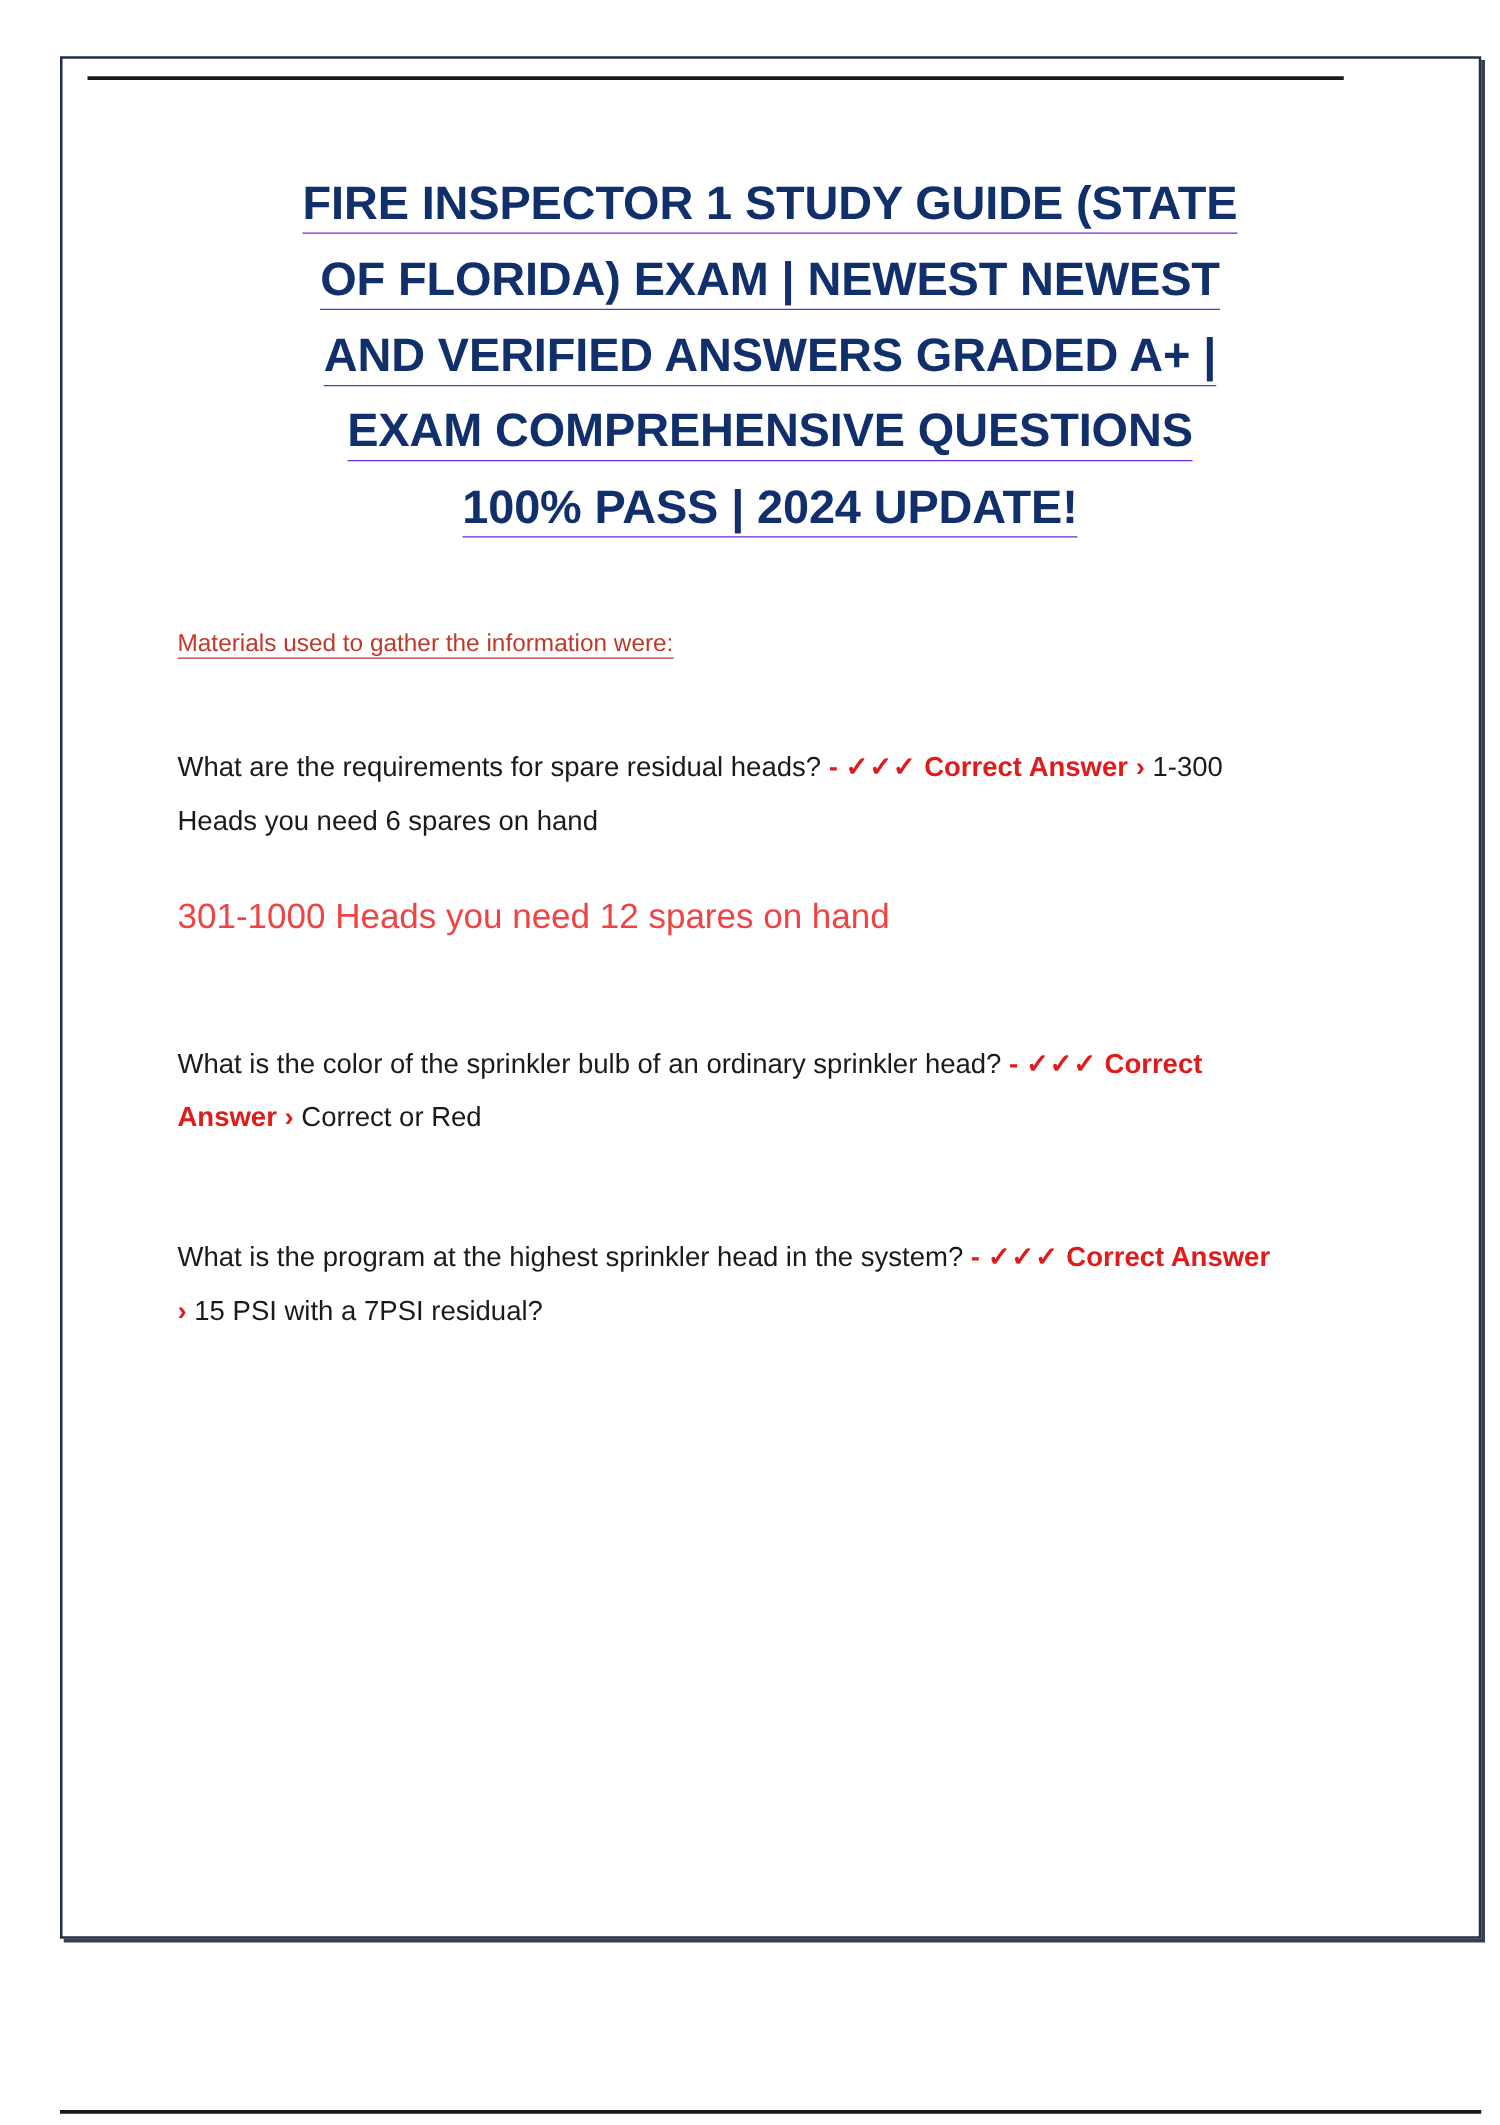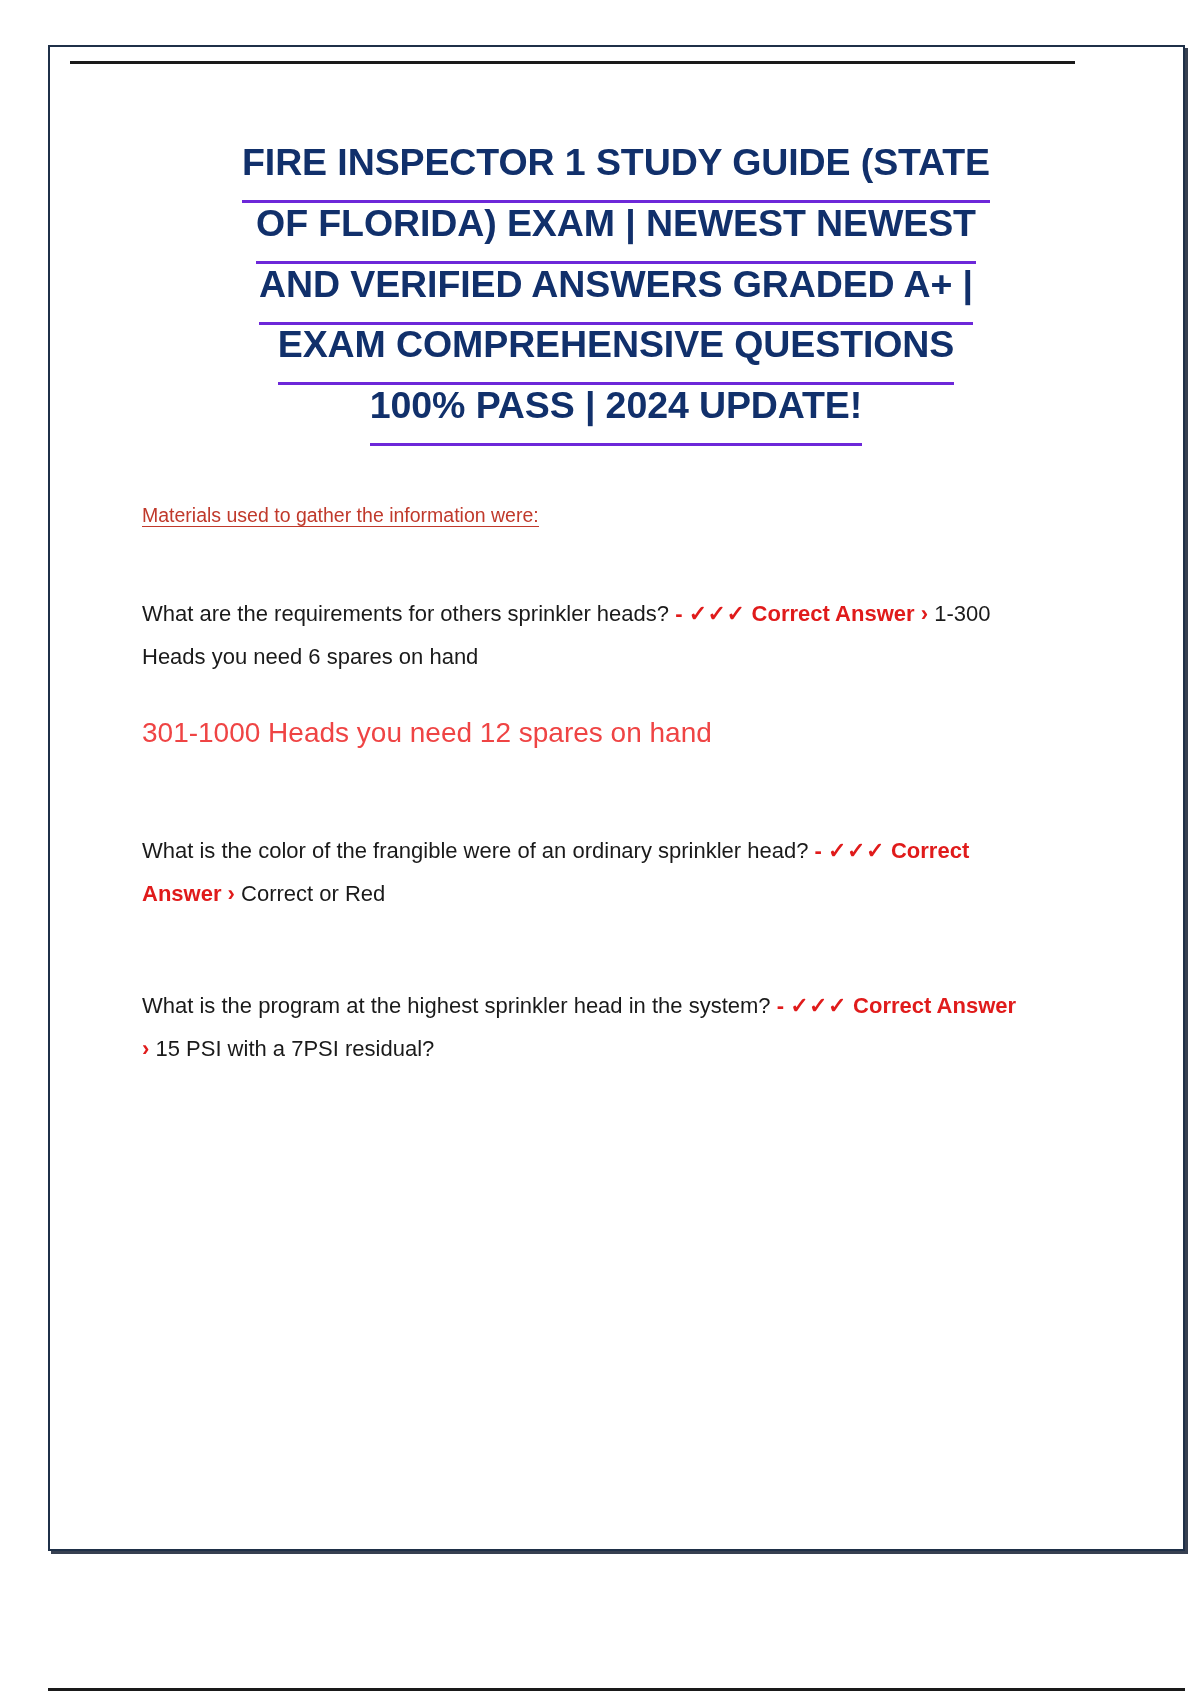--- a/index.html
+++ b/index.html
@@ -55,22 +55,22 @@
     letter-spacing: -0.1px;
     margin: 0;
     padding: 0 12px;
   }
   #doc-title .ttl-line {
     display: block;
     width: 100%;
   }
   #doc-title .ttl-ink {
     display: inline;
-    border-bottom: 3px solid #6d28d9;
-    padding-bottom: 17px;
+    border-bottom: 1px solid #6d28d9;
+    padding-bottom: 3px;
   }
 
   
   .src-block {
     margin-top: 62px;
     padding-left: 6px;
   }
   .src-line {
     color: #c0392b;
     font-size: 19.5px;
@@ -144,28 +144,28 @@
     </h1>
 
     <div class="src-block">
       <div class="src-line src-head">
         <span class="u">Materials used to gather the information were:</span>
       </div>
     </div>
 
     <div class="qa-block">
       <div class="qa-line">
-        <span class="q-text">What are the requirements for others sprinkler heads?</span><span class="a-marker"> <span class="dash">-</span> <span class="checks">✓✓✓</span> <span>Correct Answer</span> <span>›</span></span> <span class="a-text">1-300 Heads you need 6 spares on hand</span>
+        <span class="q-text">What are the requirements for spare residual heads?</span><span class="a-marker"> <span class="dash">-</span> <span class="checks">✓✓✓</span> <span>Correct Answer</span> <span>›</span></span> <span class="a-text">1-300 Heads you need 6 spares on hand</span>
       </div>
       <div class="qa-extra">301-1000 Heads you need 12 spares on hand</div>
     </div>
 
     <div class="qa-block tight">
       <div class="qa-line">
-        <span class="q-text">What is the color of the frangible were of an ordinary sprinkler head?</span><span class="a-marker"> <span class="dash">-</span> <span class="checks">✓✓✓</span> <span>Correct Answer</span> <span>›</span></span> <span class="a-text">Correct or Red</span>
+        <span class="q-text">What is the color of the sprinkler bulb of an ordinary sprinkler head?</span><span class="a-marker"> <span class="dash">-</span> <span class="checks">✓✓✓</span> <span>Correct Answer</span> <span>›</span></span> <span class="a-text">Correct or Red</span>
       </div>
     </div>
 
     <div class="qa-block tight">
       <div class="qa-line">
         <span class="q-text">What is the program at the highest sprinkler head in the system?</span><span class="a-marker"> <span class="dash">-</span> <span class="checks">✓✓✓</span> <span>Correct Answer</span> <span>›</span></span> <span class="a-text">15 PSI with a 7PSI residual?</span>
       </div>
     </div>
 
   </div>

